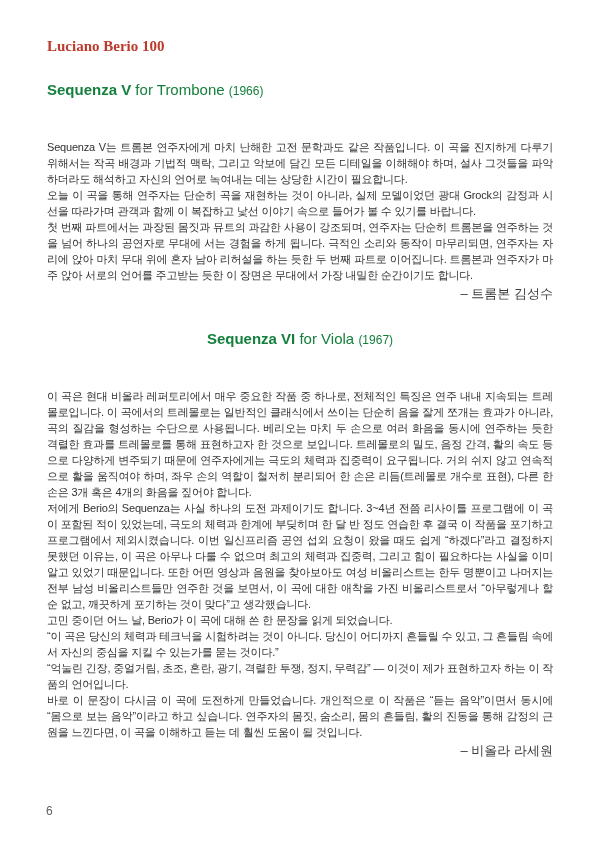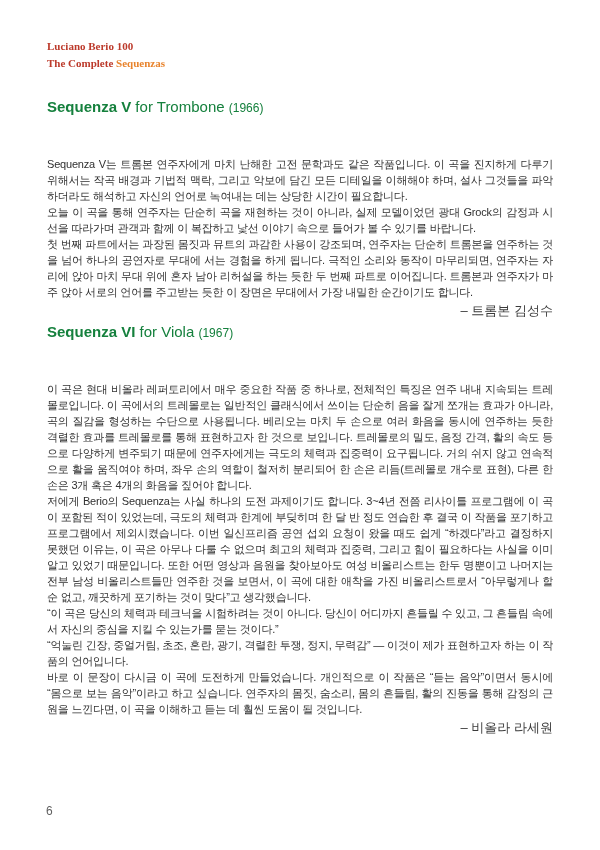--- a/index.html
+++ b/index.html
@@ -11,21 +11,21 @@
     overflow: hidden;
     font-family: "Liberation Sans", sans-serif;
   }
   .content {
     position: absolute;
     left: 47px;
     top: 38px;
     width: 506px;
   }
   
-  .brand { font-family: "Liberation Serif", serif; font-weight: bold; font-size: 11px; line-height: 17px; }
+  .brand { font-family: "Liberation Serif", serif; font-weight: bold; font-size: 15px; line-height: 17px; }
   .brand .red { color: #bc3a2b; }
   .brand .orange { color: #e8832c; }
   
   .section-heading {
     margin-top: 25px;
     margin-bottom: 6px;
     color: #15803d;
     font-size: 15px;
     line-height: 18px;
     white-space: nowrap;
@@ -59,35 +59,35 @@
   }
 </style>
 </head>
 <body>
 
 <div class="page">
   <div class="content">
 
     <div class="brand">
       <div class="red">Luciano Berio 100</div>
-      <div><span class="red">The Complete </span><span class="orange">Sequenzas</span></div>
     </div>
 
     <div class="section-heading" style="margin-top:26px;"><span class="name">Sequenza V</span><span class="subtitle"> for Trombone </span><span class="year">(1966)</span></div>
     <div class="section-body">
         <p>Sequenza V는 트롬본 연주자에게 마치 난해한 고전 문학과도 같은 작품입니다. 이 곡을 진지하게 다루기 위해서는 작곡 배경과 기법적 맥락, 그리고 악보에 담긴 모든 디테일을 이해해야 하며, 설사 그것들을 파악하더라도 해석하고 자신의 언어로 녹여내는 데는 상당한 시간이 필요합니다.</p>
         <p>오늘 이 곡을 통해 연주자는 단순히 곡을 재현하는 것이 아니라, 실제 모델이었던 광대 Grock의 감정과 시선을 따라가며 관객과 함께 이 복잡하고 낯선 이야기 속으로 들어가 볼 수 있기를 바랍니다.</p>
         <p>첫 번째 파트에서는 과장된 몸짓과 뮤트의 과감한 사용이 강조되며, 연주자는 단순히 트롬본을 연주하는 것을 넘어 하나의 공연자로 무대에 서는 경험을 하게 됩니다. 극적인 소리와 동작이 마무리되면, 연주자는 자리에 앉아 마치 무대 위에 혼자 남아 리허설을 하는 듯한 두 번째 파트로 이어집니다. 트롬본과 연주자가 마주 앉아 서로의 언어를 주고받는 듯한 이 장면은 무대에서 가장 내밀한 순간이기도 합니다.</p>
       </div>
     <div class="signature">– 트롬본 김성수</div>
 
-    <div class="section-heading" style="margin-top:4px;"><span class="name">Sequenza VI</span><span class="subtitle"> for Viola </span><span class="year">(1967)</span></div>
+    <div class="section-heading" style="margin-top:28px;text-align:center;"><span class="name">Sequenza VI</span><span class="subtitle"> for Viola </span><span class="year">(1967)</span></div>
     <div class="section-body">
         <p>이 곡은 현대 비올라 레퍼토리에서 매우 중요한 작품 중 하나로, 전체적인 특징은 연주 내내 지속되는 트레몰로입니다. 이 곡에서의 트레몰로는 일반적인 클래식에서 쓰이는 단순히 음을 잘게 쪼개는 효과가 아니라, 곡의 질감을 형성하는 수단으로 사용됩니다. 베리오는 마치 두 손으로 여러 화음을 동시에 연주하는 듯한 격렬한 효과를 트레몰로를 통해 표현하고자 한 것으로 보입니다. 트레몰로의 밀도, 음정 간격, 활의 속도 등으로 다양하게 변주되기 때문에 연주자에게는 극도의 체력과 집중력이 요구됩니다. 거의 쉬지 않고 연속적으로 활을 움직여야 하며, 좌우 손의 역할이 철저히 분리되어 한 손은 리듬(트레몰로 개수로 표현), 다른 한 손은 3개 혹은 4개의 화음을 짚어야 합니다.</p>
         <p>저에게 Berio의 Sequenza는 사실 하나의 도전 과제이기도 합니다. 3~4년 전쯤 리사이틀 프로그램에 이 곡이 포함된 적이 있었는데, 극도의 체력과 한계에 부딪히며 한 달 반 정도 연습한 후 결국 이 작품을 포기하고 프로그램에서 제외시켰습니다. 이번 일신프리즘 공연 섭외 요청이 왔을 때도 쉽게 “하겠다”라고 결정하지 못했던 이유는, 이 곡은 아무나 다룰 수 없으며 최고의 체력과 집중력, 그리고 힘이 필요하다는 사실을 이미 알고 있었기 때문입니다. 또한 어떤 영상과 음원을 찾아보아도 여성 비올리스트는 한두 명뿐이고 나머지는 전부 남성 비올리스트들만 연주한 것을 보면서, 이 곡에 대한 애착을 가진 비올리스트로서 “아무렇게나 할 순 없고, 깨끗하게 포기하는 것이 맞다”고 생각했습니다.</p>
+        <p>고민 중이던 어느 날, Berio가 이 곡에 대해 쓴 한 문장을 읽게 되었습니다.</p>
         <p>“이 곡은 당신의 체력과 테크닉을 시험하려는 것이 아니다. 당신이 어디까지 흔들릴 수 있고, 그 흔들림 속에서 자신의 중심을 지킬 수 있는가를 묻는 것이다.”</p>
         <p>“억눌린 긴장, 중얼거림, 초조, 혼란, 광기, 격렬한 투쟁, 정지, 무력감” — 이것이 제가 표현하고자 하는 이 작품의 언어입니다.</p>
         <p>바로 이 문장이 다시금 이 곡에 도전하게 만들었습니다. 개인적으로 이 작품은 “듣는 음악”이면서 동시에 “몸으로 보는 음악”이라고 하고 싶습니다. 연주자의 몸짓, 숨소리, 몸의 흔들림, 활의 진동을 통해 감정의 근원을 느낀다면, 이 곡을 이해하고 듣는 데 훨씬 도움이 될 것입니다.</p>
       </div>
     <div class="signature">– 비올라 라세원</div>
 
   </div>
 
   <div class="page-number">6</div>
 </div>

